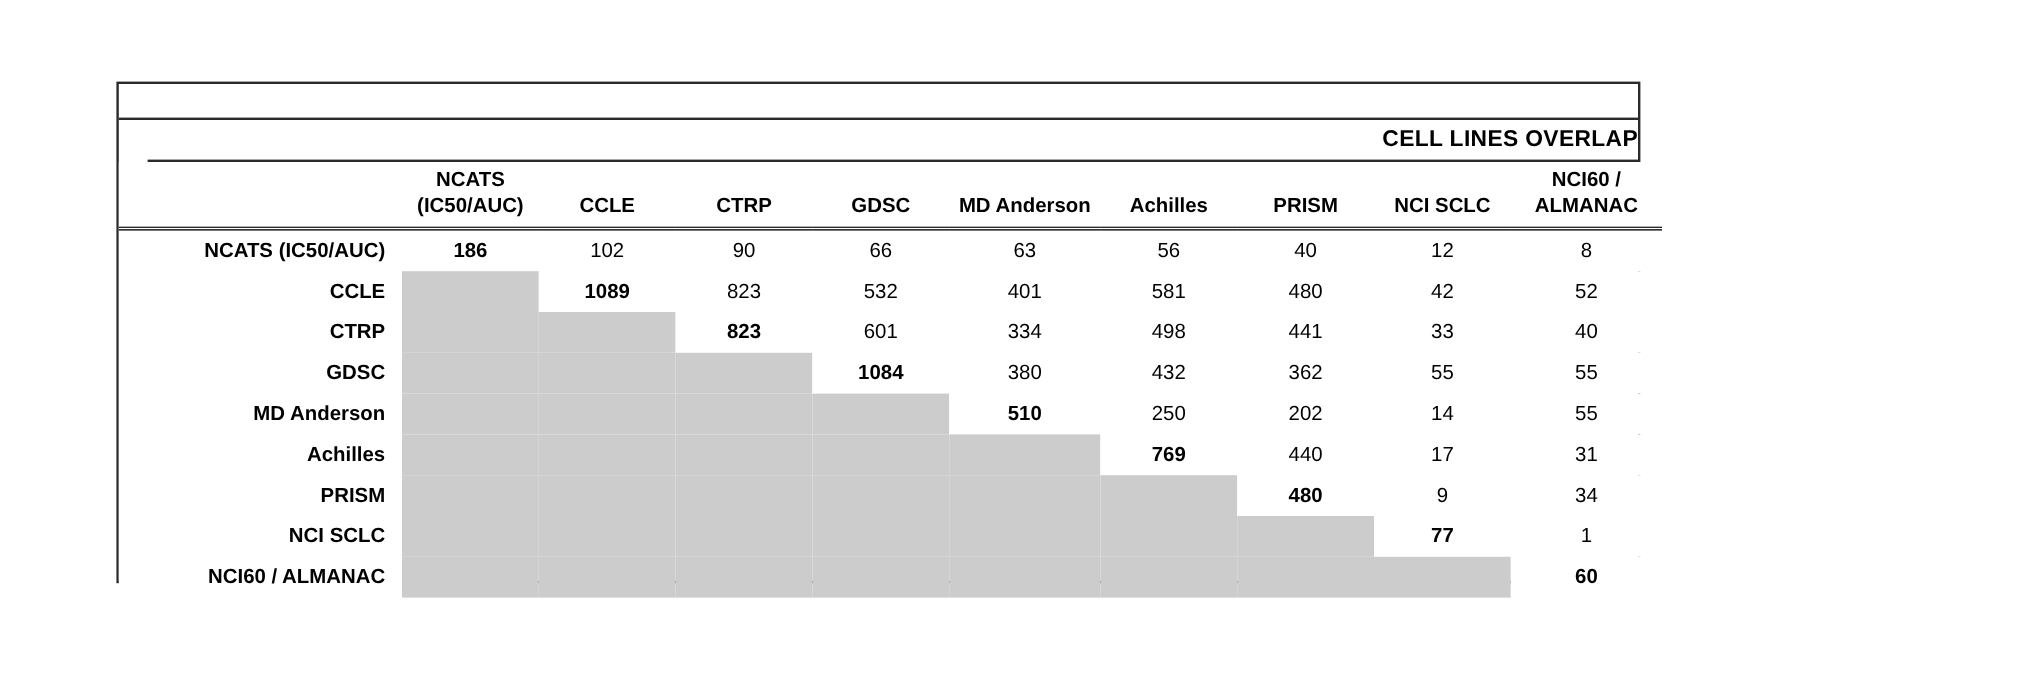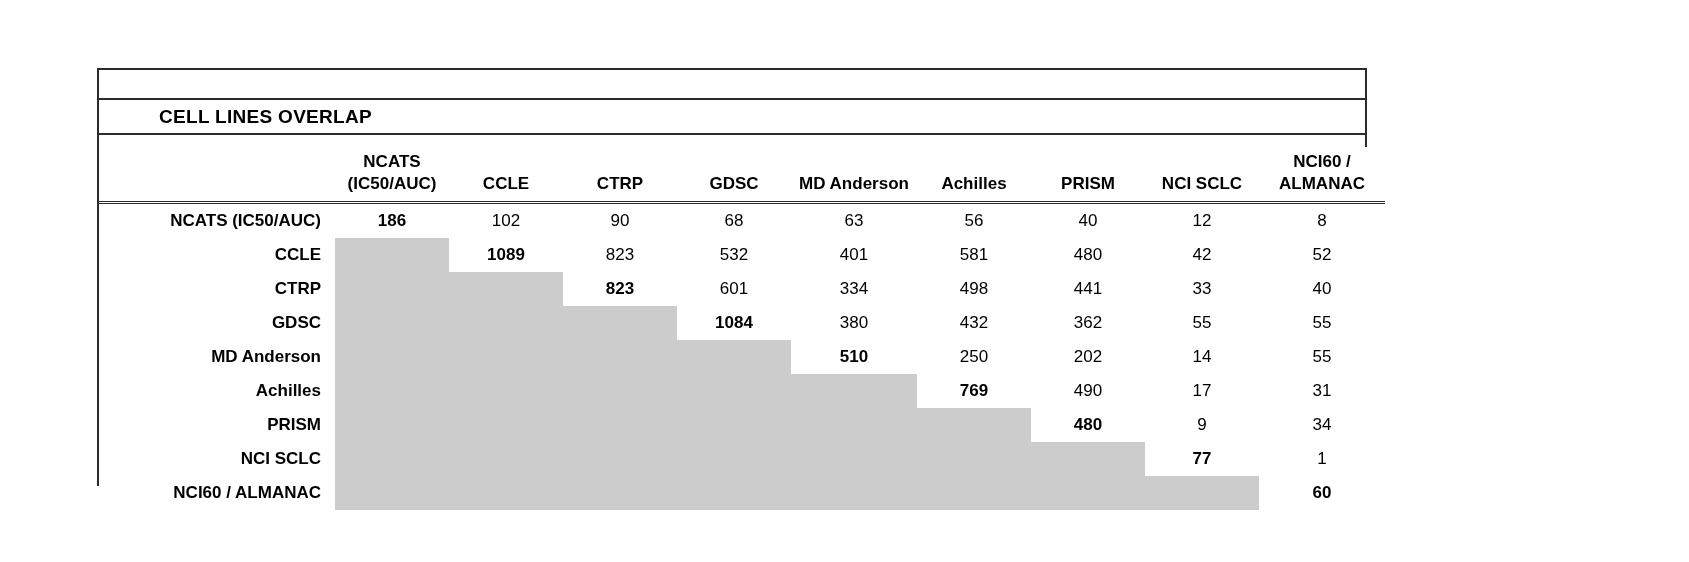--- a/index.html
+++ b/index.html
@@ -34,37 +34,37 @@
   }
   .frame-row-blank {
     height: 28px;
     border-bottom: 2px solid #2b2b2b;
   }
   .title-row {
     height: 33px;
     border-bottom: 2px solid #2b2b2b;
     display: flex;
     align-items: center;
-    justify-content: flex-start;
+    justify-content: flex-end;
+    margin-left: 24px;
   }
   .title-row .title-text {
     font-size: 19px;
     font-weight: bold;
     letter-spacing: 0.3px;
     padding-left: 60px;
   }
   .grid-wrap {
     position: relative;
     padding: 0;
   }
   table.overlap {
     border-collapse: collapse;
     width: 100%;
     table-layout: fixed;
-    margin-top: 12px;
   }
   table.overlap col.rowlabel { width: 236px; }
   table.overlap col.datacol { width: 114px; }
   table.overlap col.datacol.wide { width: 126px; }
 
   table.overlap th.corner {
     border-bottom: 3px double #2b2b2b;
     background: #ffffff;
   }
   table.overlap th.colhead {
@@ -142,21 +142,21 @@
             <th class="colhead">NCI60 /
 ALMANAC</th>
           </tr>
         </thead>
         <tbody>
           <tr>
             <td class="rowhead">NCATS (IC50/AUC)</td>
             <td class="cell diag">186</td>
             <td class="cell">102</td>
             <td class="cell">90</td>
-            <td class="cell">68</td>
+            <td class="cell">66</td>
             <td class="cell">63</td>
             <td class="cell">56</td>
             <td class="cell">40</td>
             <td class="cell">12</td>
             <td class="cell">8</td>
           </tr>
           <tr>
             <td class="rowhead">CCLE</td>
             <td class="cell shaded"></td>
             <td class="cell diag">1089</td>
@@ -205,21 +205,21 @@
             <td class="cell">55</td>
           </tr>
           <tr>
             <td class="rowhead">Achilles</td>
             <td class="cell shaded"></td>
             <td class="cell shaded"></td>
             <td class="cell shaded"></td>
             <td class="cell shaded"></td>
             <td class="cell shaded"></td>
             <td class="cell diag">769</td>
-            <td class="cell">490</td>
+            <td class="cell">440</td>
             <td class="cell">17</td>
             <td class="cell">31</td>
           </tr>
           <tr>
             <td class="rowhead">PRISM</td>
             <td class="cell shaded"></td>
             <td class="cell shaded"></td>
             <td class="cell shaded"></td>
             <td class="cell shaded"></td>
             <td class="cell shaded"></td>

